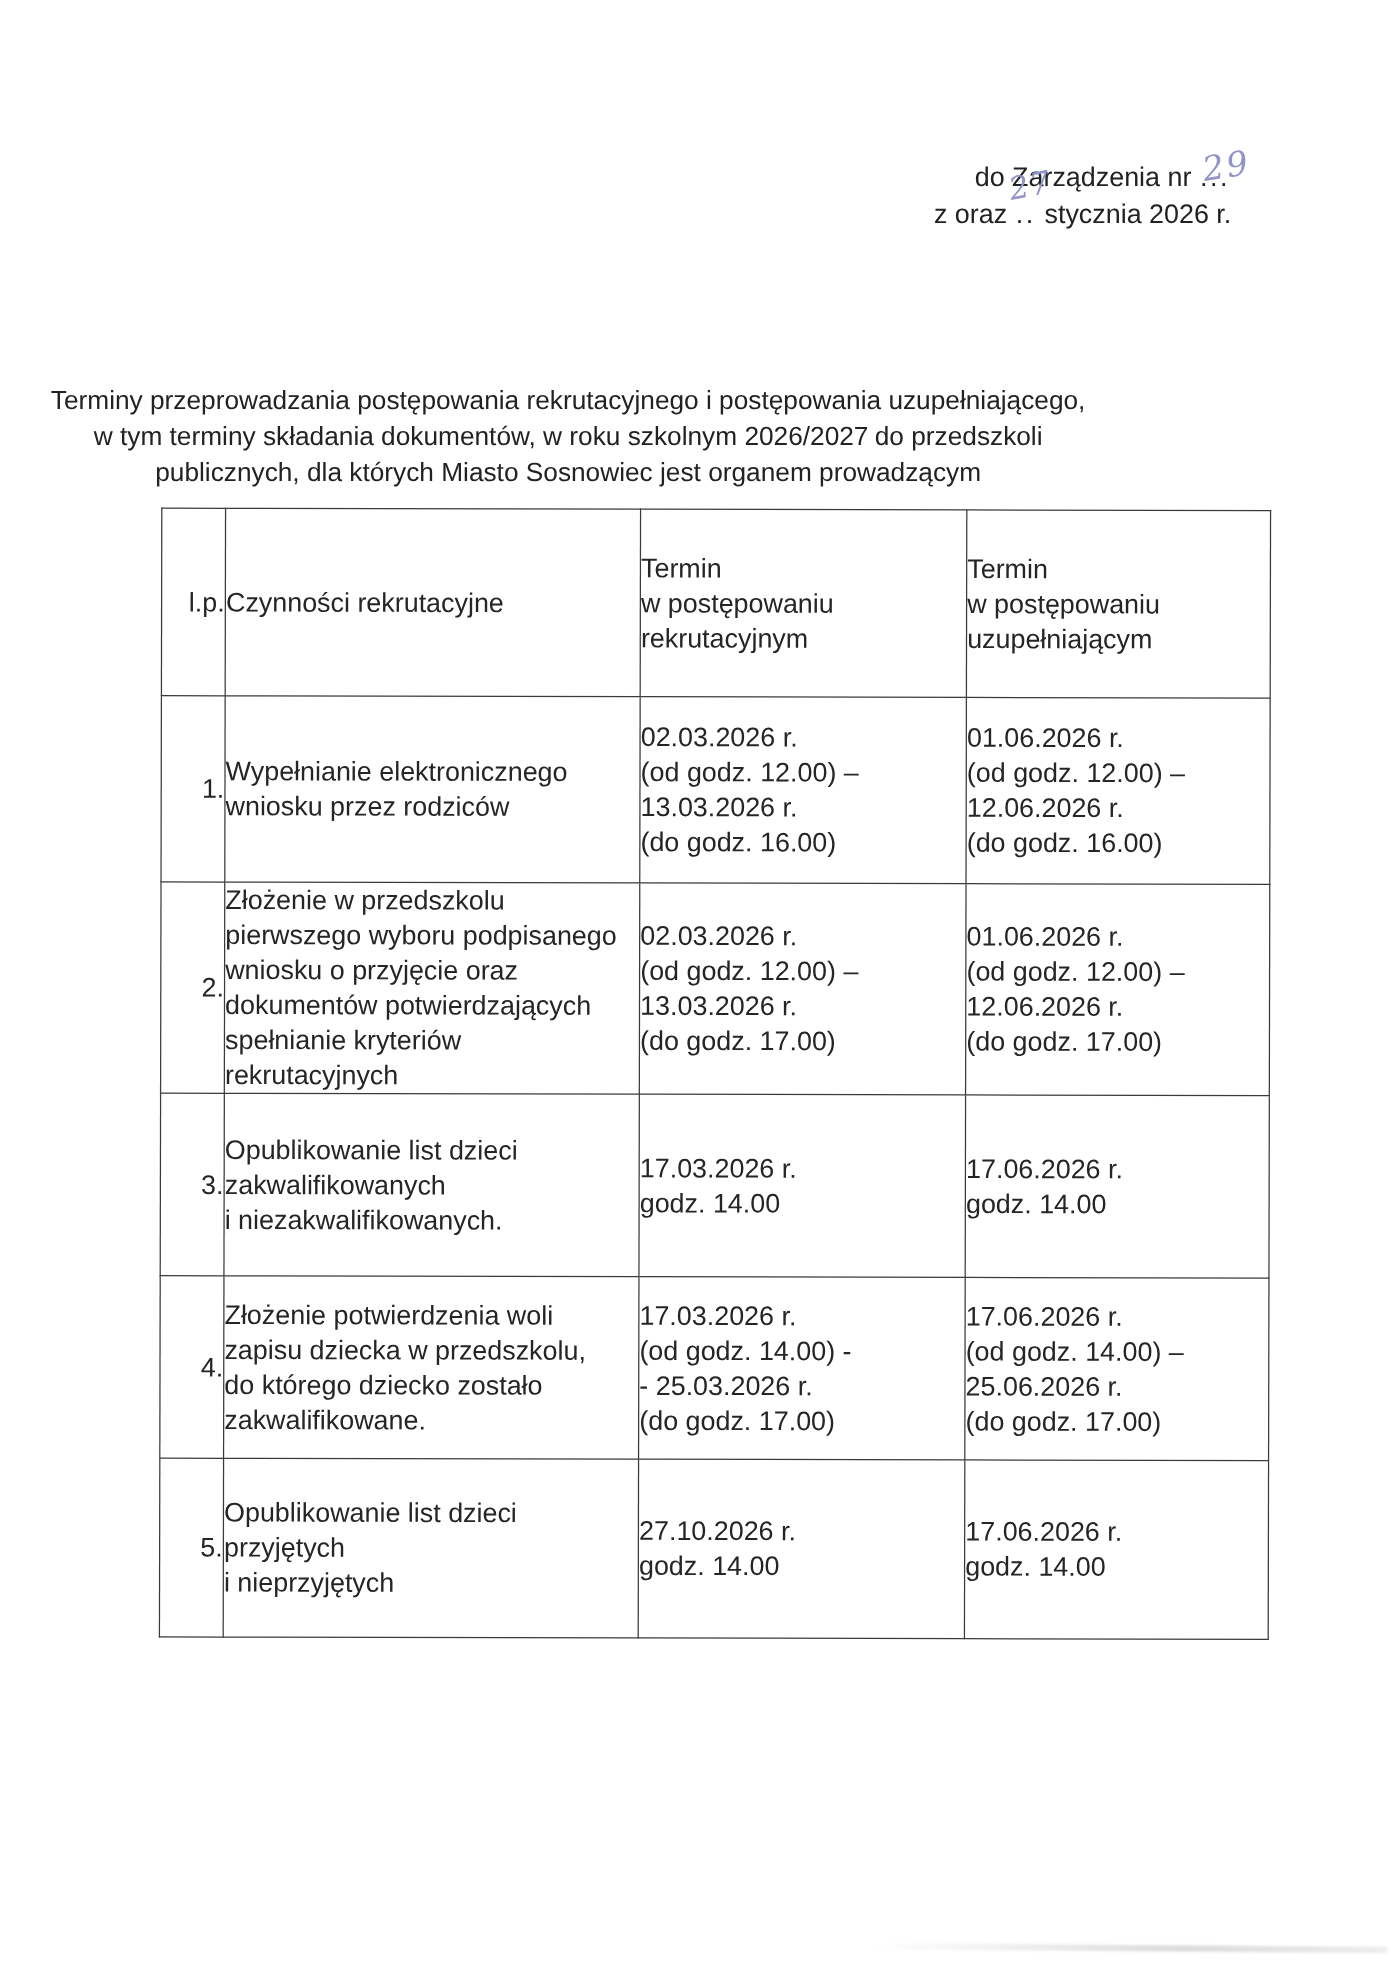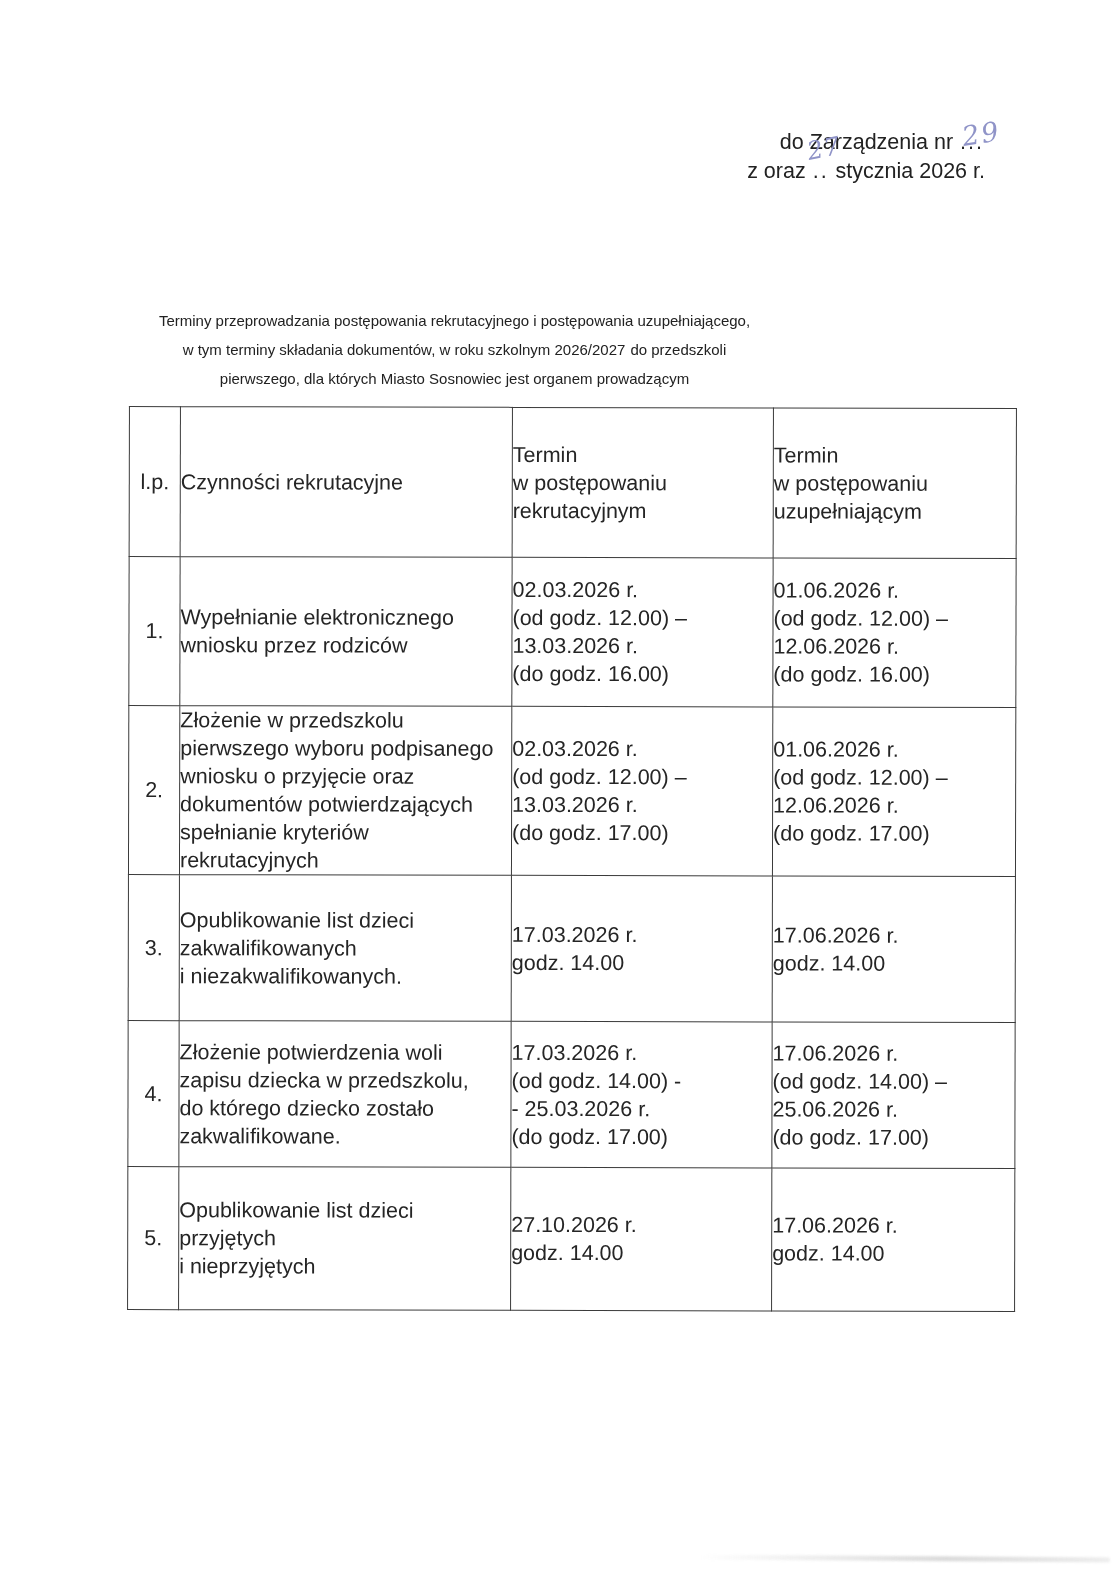--- a/index.html
+++ b/index.html
@@ -51,21 +51,21 @@
     letter-spacing: 1px;
   }
 
   
   .doc-title {
     position: absolute;
     top: 306px;
     left: 0;
     width: 909px;
     text-align: center;
-    font-size: 15px;
+    font-size: 21px;
     line-height: 29px;
   }
   .doc-title .t-line { white-space: nowrap; }
   .bold { font-weight: normal; margin-left: 5px; }
 
   
   table.schedule {
     position: absolute;
     left: 128px;
     top: 407px;
@@ -77,21 +77,21 @@
     color: #252525;
     transform: rotate(0.12deg);
   }
   table.schedule td {
     border: 1.6px solid #3b3b3b;
     vertical-align: middle;
     padding: 0;
   }
   td.c-no {
     padding-left: 9px;
-    text-align: center;
+    text-align: right;
   }
   td.c-act {
     padding-left: 12px;
     padding-right: 6px;
     text-align: left;
     border-radius: 27px;
   }
   td.c-term {
     text-align: left;
   }
@@ -125,21 +125,21 @@
       <span class="dots"><span>..</span><span class="hand hand-day">27</span></span>
       <span>stycznia 2026 r.</span>
     </div>
   </div>
 
   <div class="doc-title">
     <div class="t-line">Terminy przeprowadzania postępowania rekrutacyjnego i postępowania uzupełniającego,</div>
     <div class="t-line">
       <span>w tym terminy składania dokumentów, w roku szkolnym 2026/2027</span><span class="bold">do przedszkoli</span>
     </div>
-    <div class="t-line">pierwszego, dla których Miasto Sosnowiec jest organem prowadzącym</div>
+    <div class="t-line">publicznych, dla których Miasto Sosnowiec jest organem prowadzącym</div>
   </div>
 
   <table class="schedule">
     <colgroup>
       <col style="width:51px">
       <col style="width:332px">
       <col style="width:261px">
       <col style="width:243px">
     </colgroup>
     <tbody>

